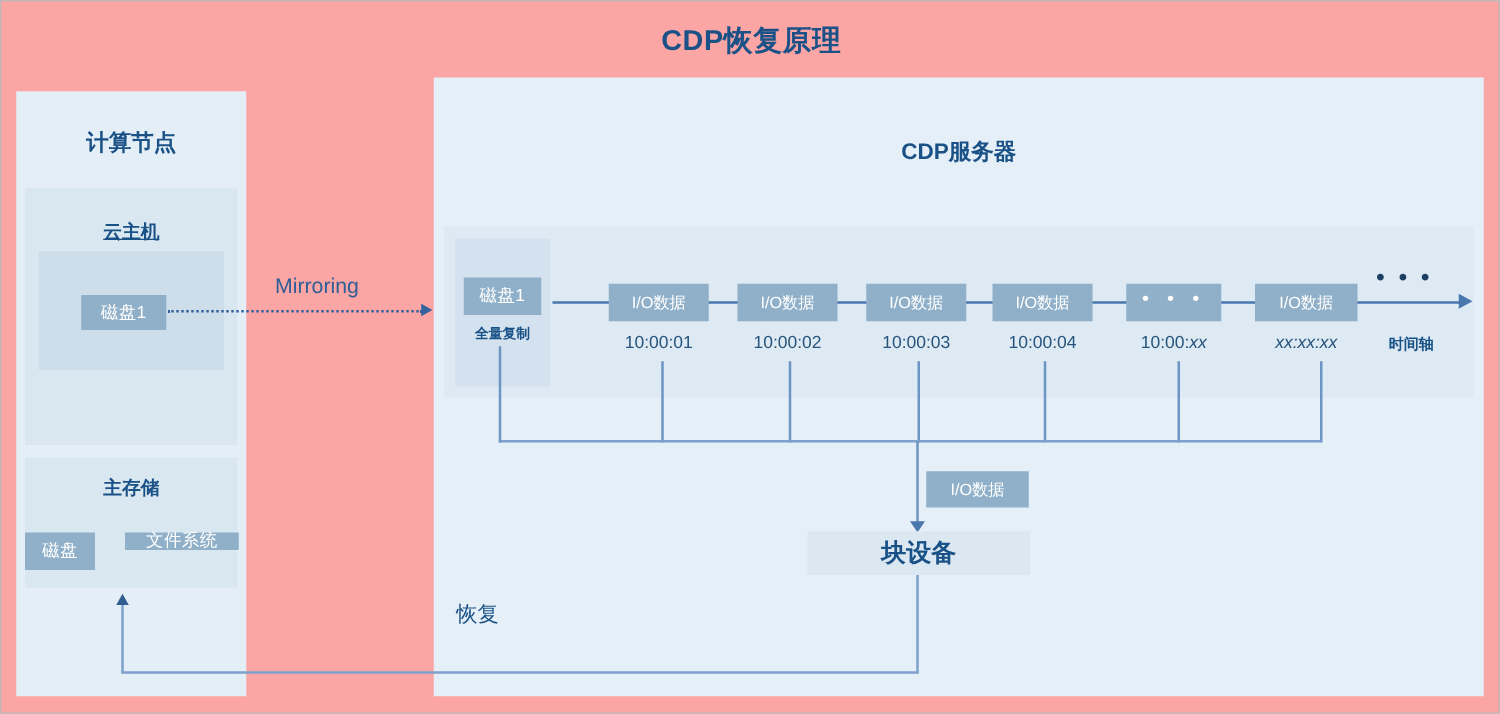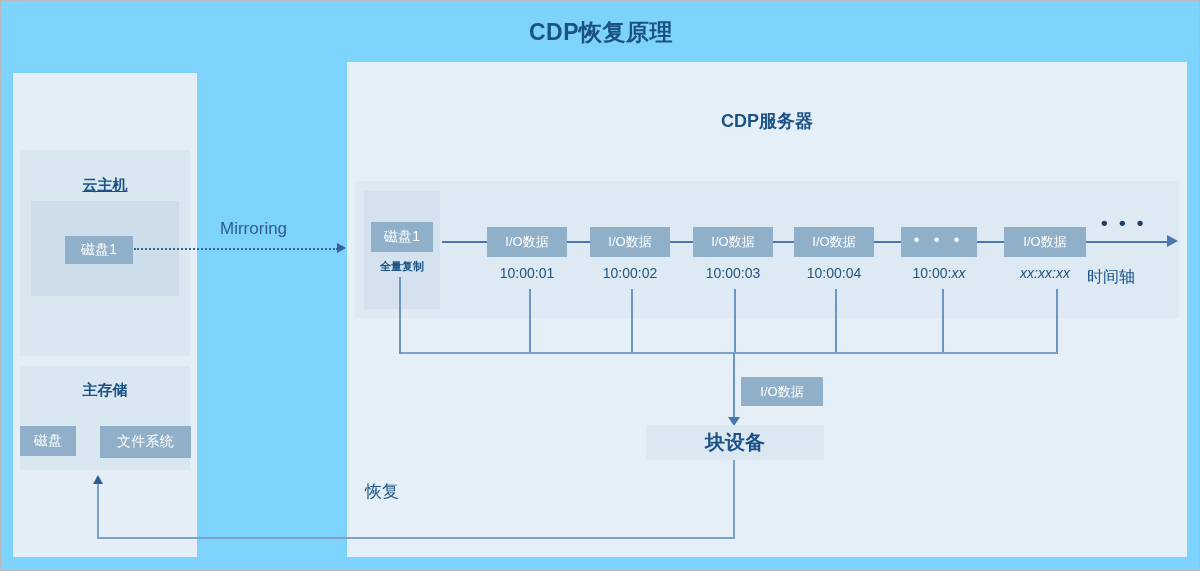--- a/index.html
+++ b/index.html
@@ -5,21 +5,21 @@
 <style>
   html, body {
     margin: 0;
     padding: 0;
     background: #c9c9c9;
   }
   .canvas {
     position: relative;
     width: 1200px;
     height: 571px;
-    background: #7dd3fc;
+    background: #fca5a5;
     box-sizing: border-box;
     border: 1px solid #b9b9b9;
     overflow: hidden;
     font-family: "Liberation Sans", "DejaVu Sans", sans-serif;
     color: #1f5583;
   }
 
   
   .page-title {
     position: absolute;
@@ -92,21 +92,21 @@
     background: #8fb0c8;
     color: #ffffff;
     font-size: 14px;
     display: flex;
     align-items: center;
     justify-content: center;
     letter-spacing: 0.3px;
   }
   .chip-disk1-host { left: 64px; top: 235px; width: 68px; height: 28px; }
   .chip-disk       { left: 19px; top: 425px; width: 56px; height: 30px; }
-  .chip-fs         { left: 99px; top: 425px; width: 91px; height: 32px; text-align: center; }
+  .chip-fs         { left: 99px; top: 425px; width: 91px; height: 14px; text-align: center; }
   .chip-disk1-cdp  { left: 370px; top: 221px; width: 62px; height: 30px; }
 
   .label-fullcopy {
     position: absolute;
     left: 363px; top: 258px;
     width: 76px;
     text-align: center;
     font-size: 11px;
     font-weight: bold;
     color: #1a5287;
@@ -157,23 +157,23 @@
     position: absolute;
     left: 1100px; top: 212px;
     font-size: 19px;
     font-weight: bold;
     letter-spacing: 3px;
     color: #1c3f63;
     line-height: 1;
   }
   .tl-axis-label {
     position: absolute;
-    left: 1086px; top: 266px;
-    font-size: 16px;
-    font-weight: normal;
+    left: 1110px; top: 266px;
+    font-size: 12px;
+    font-weight: bold;
     color: #1a5287;
   }
 
   
   .vline {
     position: absolute;
     width: 2px;
     background: #6d95c4;
   }
   .bracket-h {
@@ -280,20 +280,21 @@
   }
 </style>
 </head>
 <body>
 
 <div class="canvas">
 
   <div class="page-title">CDP恢复原理</div>
 
   <div class="panel panel-compute"></div>
+  <div class="panel-heading h-compute">计算节点</div>
 
   <div class="panel panel-cloudhost"></div>
   <div class="panel-heading h-cloud">云主机</div>
   <div class="panel panel-disk-wrap"></div>
   <div class="chip chip-disk1-host">磁盘1</div>
 
   <div class="panel panel-mainstore"></div>
   <div class="panel-heading h-mainstr">主存储</div>
   <div class="chip chip-disk">磁盘</div>
   <div class="chip chip-fs">文件系统</div>

